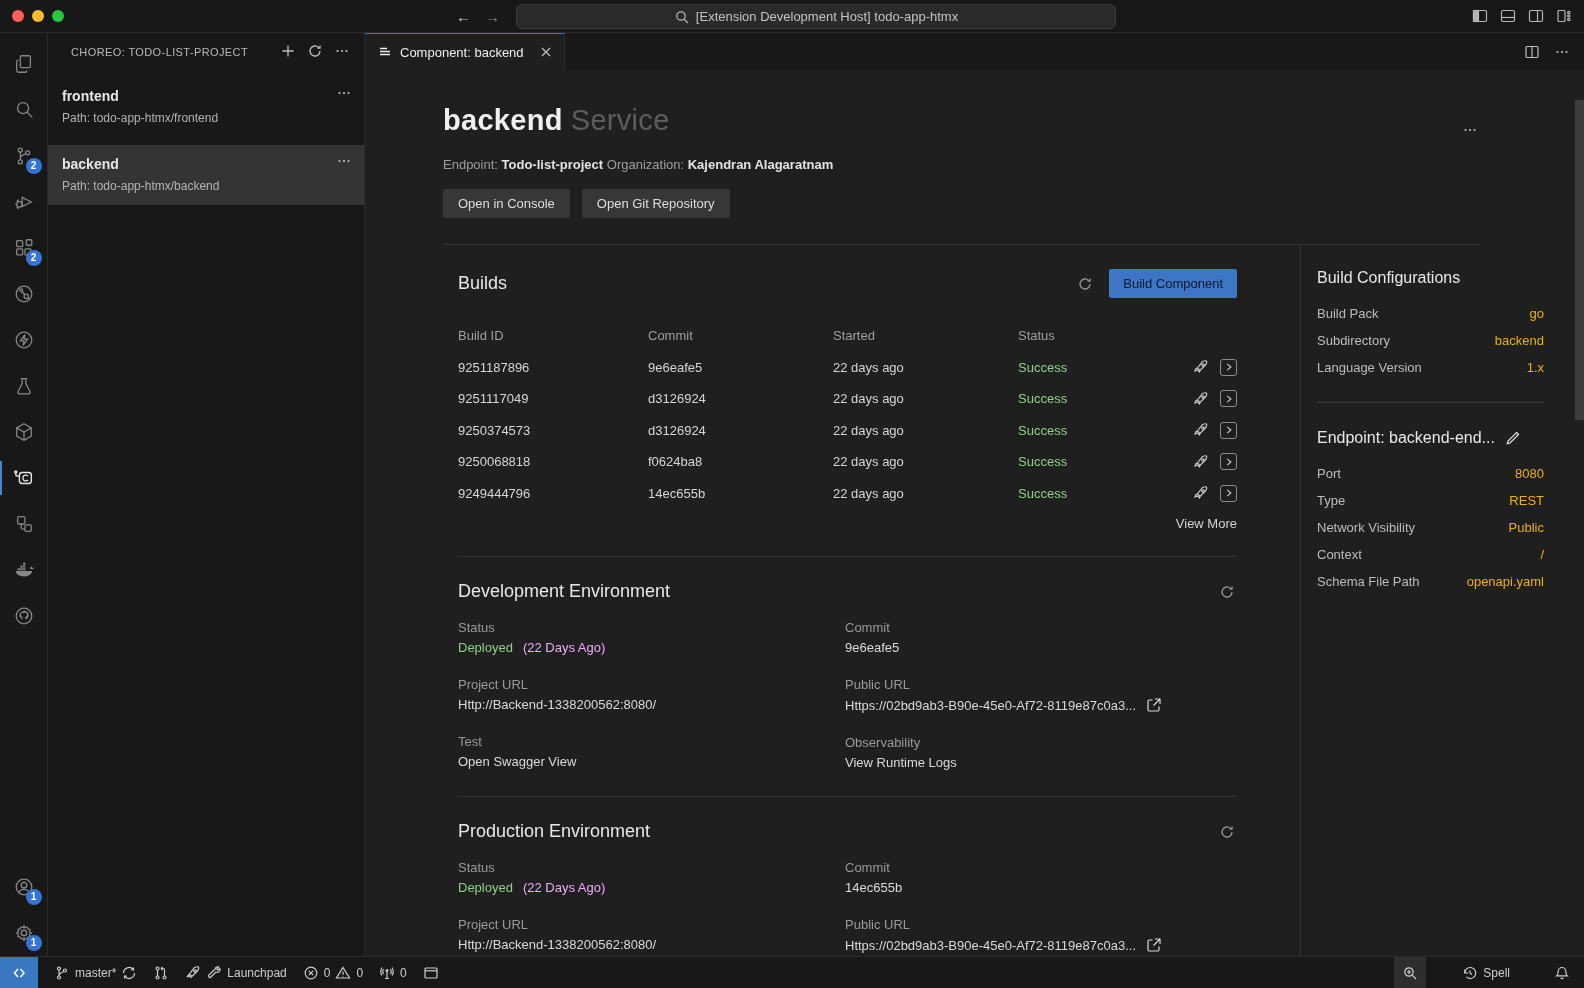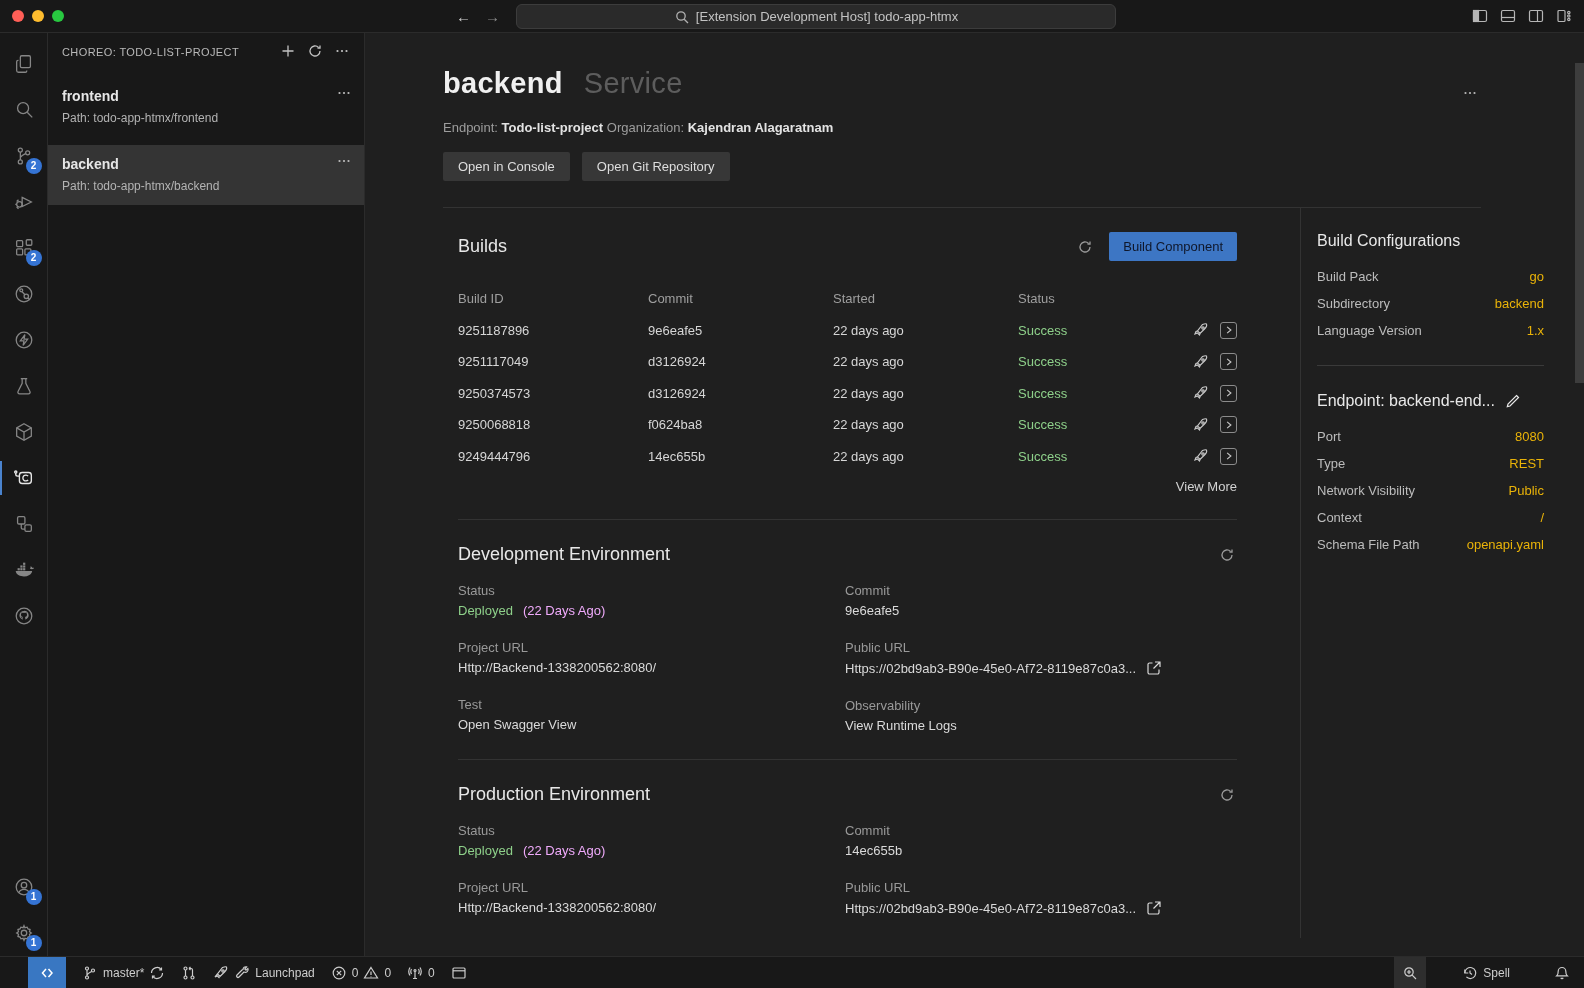--- a/index.html
+++ b/index.html
@@ -32,21 +32,21 @@
   .act.active { color:#e7e7e7; }
   .act.active::before { content:""; position:absolute; left:0; top:6px; bottom:6px; width:2px; background:#4a83ce; }
   .badge { position:absolute; right:6px; bottom:5px; min-width:16px; height:16px; padding:0 3px;
     background:#3574d4; color:#fff; border-radius:9px; font-size:10px; line-height:16px;
     text-align:center; font-weight:bold; }
   .act-spacer { flex:1; }
 
   
   .sidebar { width:317px; background:#181818; border-right:1px solid #2b2b2b; }
   .sb-head { height:36px; display:flex; align-items:center; padding:0 14px; }
-  .sb-title { font-size:11px; letter-spacing:.4px; color:#b9b9b9; flex:1; margin-top:2px; }
+  .sb-title { font-size:11px; letter-spacing:.4px; color:#b9b9b9; flex:1; margin-top:2px;margin-left:9px; }
   .sb-actions { display:flex; gap:11px; color:#c2c2c2; }
   .sb-item { padding:11px 14px 12px 14px; position:relative; cursor:pointer; margin-top:8px; }
   .sb-item.selected { background:#343434; }
   .sb-item .nm { font-size:14px; font-weight:bold; color:#e6e6e6; }
   .sb-item .pth { font-size:12px; color:#b3b3b3; margin-top:7px; }
   .sb-more { position:absolute; right:12px; top:8px; color:#bdbdbd; }
 
   
   .editor { flex:1; display:flex; flex-direction:column; background:#1f1f1f; position:relative; }
   .tabbar { height:37px; background:#181818; display:flex; align-items:stretch; position:relative; }
@@ -54,21 +54,21 @@
     display:flex; align-items:center; gap:7px; padding:0 10px 0 12px; font-size:13px; color:#eeeeee; cursor:pointer; }
   .tab .close { margin-left:auto; color:#c0c0c0; }
   .tab-actions { position:absolute; right:14px; top:0; bottom:0; display:flex; align-items:center; gap:14px; color:#bdbdbd; }
 
   .page { flex:1; overflow:hidden; position:relative; padding-left:78px; }
   .scrollthumb { position:absolute; right:0; top:30px; width:9px; height:320px; background:#3d3d3d; }
 
   
   .hero { padding-top:34px; position:relative; }
   .hero h1 { font-size:29px; color:#f0f0f0; letter-spacing:.3px; }
-  .hero h1 .svc { color:#5d5d5d; font-weight:normal; margin-left:21px; }
+  .hero h1 .svc { color:#5d5d5d; font-weight:normal; margin-left:8px; }
   .hero-more { position:absolute; right:106px; top:52px; color:#b9b9b9; }
   .meta { margin-top:20px; font-size:13px; color:#9d9d9d; }
   .meta b { color:#e3e3e3; font-weight:bold; }
   .btnrow { margin-top:17px; display:flex; gap:12px; }
   .btn2 { background:#373737; color:#dddddd; font-size:13px; padding:7px 15px; border:none; cursor:pointer;
     font-family:inherit; border-radius:2px; }
   .top-divider { border-top:1px solid #333333; margin:26px 103px 0 0; }
 
   
   .cols { display:flex; align-items:stretch; }
@@ -106,21 +106,21 @@
   
   .rp-block h3 { font-size:16px; font-weight:normal; color:#e8e8e8; display:flex; align-items:center; gap:10px; }
   .kv { display:flex; justify-content:space-between; font-size:13px; margin-top:12px; width:227px; }
   .kv .k { color:#bcbcbc; }
   .kv .v { color:#eab308; }
   .rp-div { border-top:1px solid #3a3a3a; width:227px; margin:27px 0 26px 0; }
   .rp-first { margin-top:24px; }
 
   
   .statusbar { height:32px; background:#181818; border-top:1px solid #2b2b2b;
-    display:flex; align-items:center; font-size:12px; color:#cdcdcd;padding-left:28px; }
+    display:flex; align-items:center; font-size:12px; color:#cdcdcd; }
   .remote { width:38px; height:100%; background:#3977c2; color:#fff;
     display:flex; align-items:center; justify-content:center; }
   .sb-grp { display:flex; align-items:center; gap:5px; padding:0 8px; height:100%; cursor:pointer; }
   .statusbar .right { margin-left:auto; display:flex; align-items:center; height:100%;gap:28px; }
   .zoombtn { background:#2e2e2e; }
 </style>
 </head>
 <body>
 
 <div class="titlebar">
@@ -312,20 +312,42 @@
       <div class="pth">Path: todo-app-htmx/backend</div>
       <svg class="ic sb-more" viewBox="0 0 16 16" fill="currentColor">
           <circle cx="3.5" cy="8" r="1.1"></circle>
           <circle cx="8" cy="8" r="1.1"></circle>
           <circle cx="12.5" cy="8" r="1.1"></circle>
         </svg>
     </div>
   </div>
 
   <div class="editor">
+    <div class="tabbar">
+      <div class="tab">
+        <svg class="ic" viewBox="0 0 16 16" stroke="currentColor" stroke-width="1.4" fill="none">
+            <path d="M3 4.5h7M3 7.5h10M3 10.5h10"></path>
+          </svg>
+        <span>Component: backend</span>
+        <svg class="ic close" viewBox="0 0 16 16" stroke="currentColor" stroke-width="1.3" fill="none">
+            <path d="M4 4l8 8M12 4l-8 8"></path>
+          </svg>
+      </div>
+      <div class="tab-actions">
+        <svg class="ic" viewBox="0 0 16 16" fill="none" stroke="currentColor" stroke-width="1.2">
+            <rect x="2" y="2.5" width="12" height="11" rx="1"></rect>
+            <path d="M8 2.5v11"></path>
+          </svg>
+        <svg class="ic" viewBox="0 0 16 16" fill="currentColor">
+            <circle cx="3.5" cy="8" r="1.1"></circle>
+            <circle cx="8" cy="8" r="1.1"></circle>
+            <circle cx="12.5" cy="8" r="1.1"></circle>
+          </svg>
+      </div>
+    </div>
 
     <div class="page">
       <div class="scrollthumb"></div>
 
       <div class="hero">
         <h1><b>backend</b><span class="svc">Service</span></h1>
         <svg class="ic hero-more" viewBox="0 0 16 16" fill="currentColor">
             <circle cx="3.5" cy="8" r="1.1"></circle>
             <circle cx="8" cy="8" r="1.1"></circle>
             <circle cx="12.5" cy="8" r="1.1"></circle>

